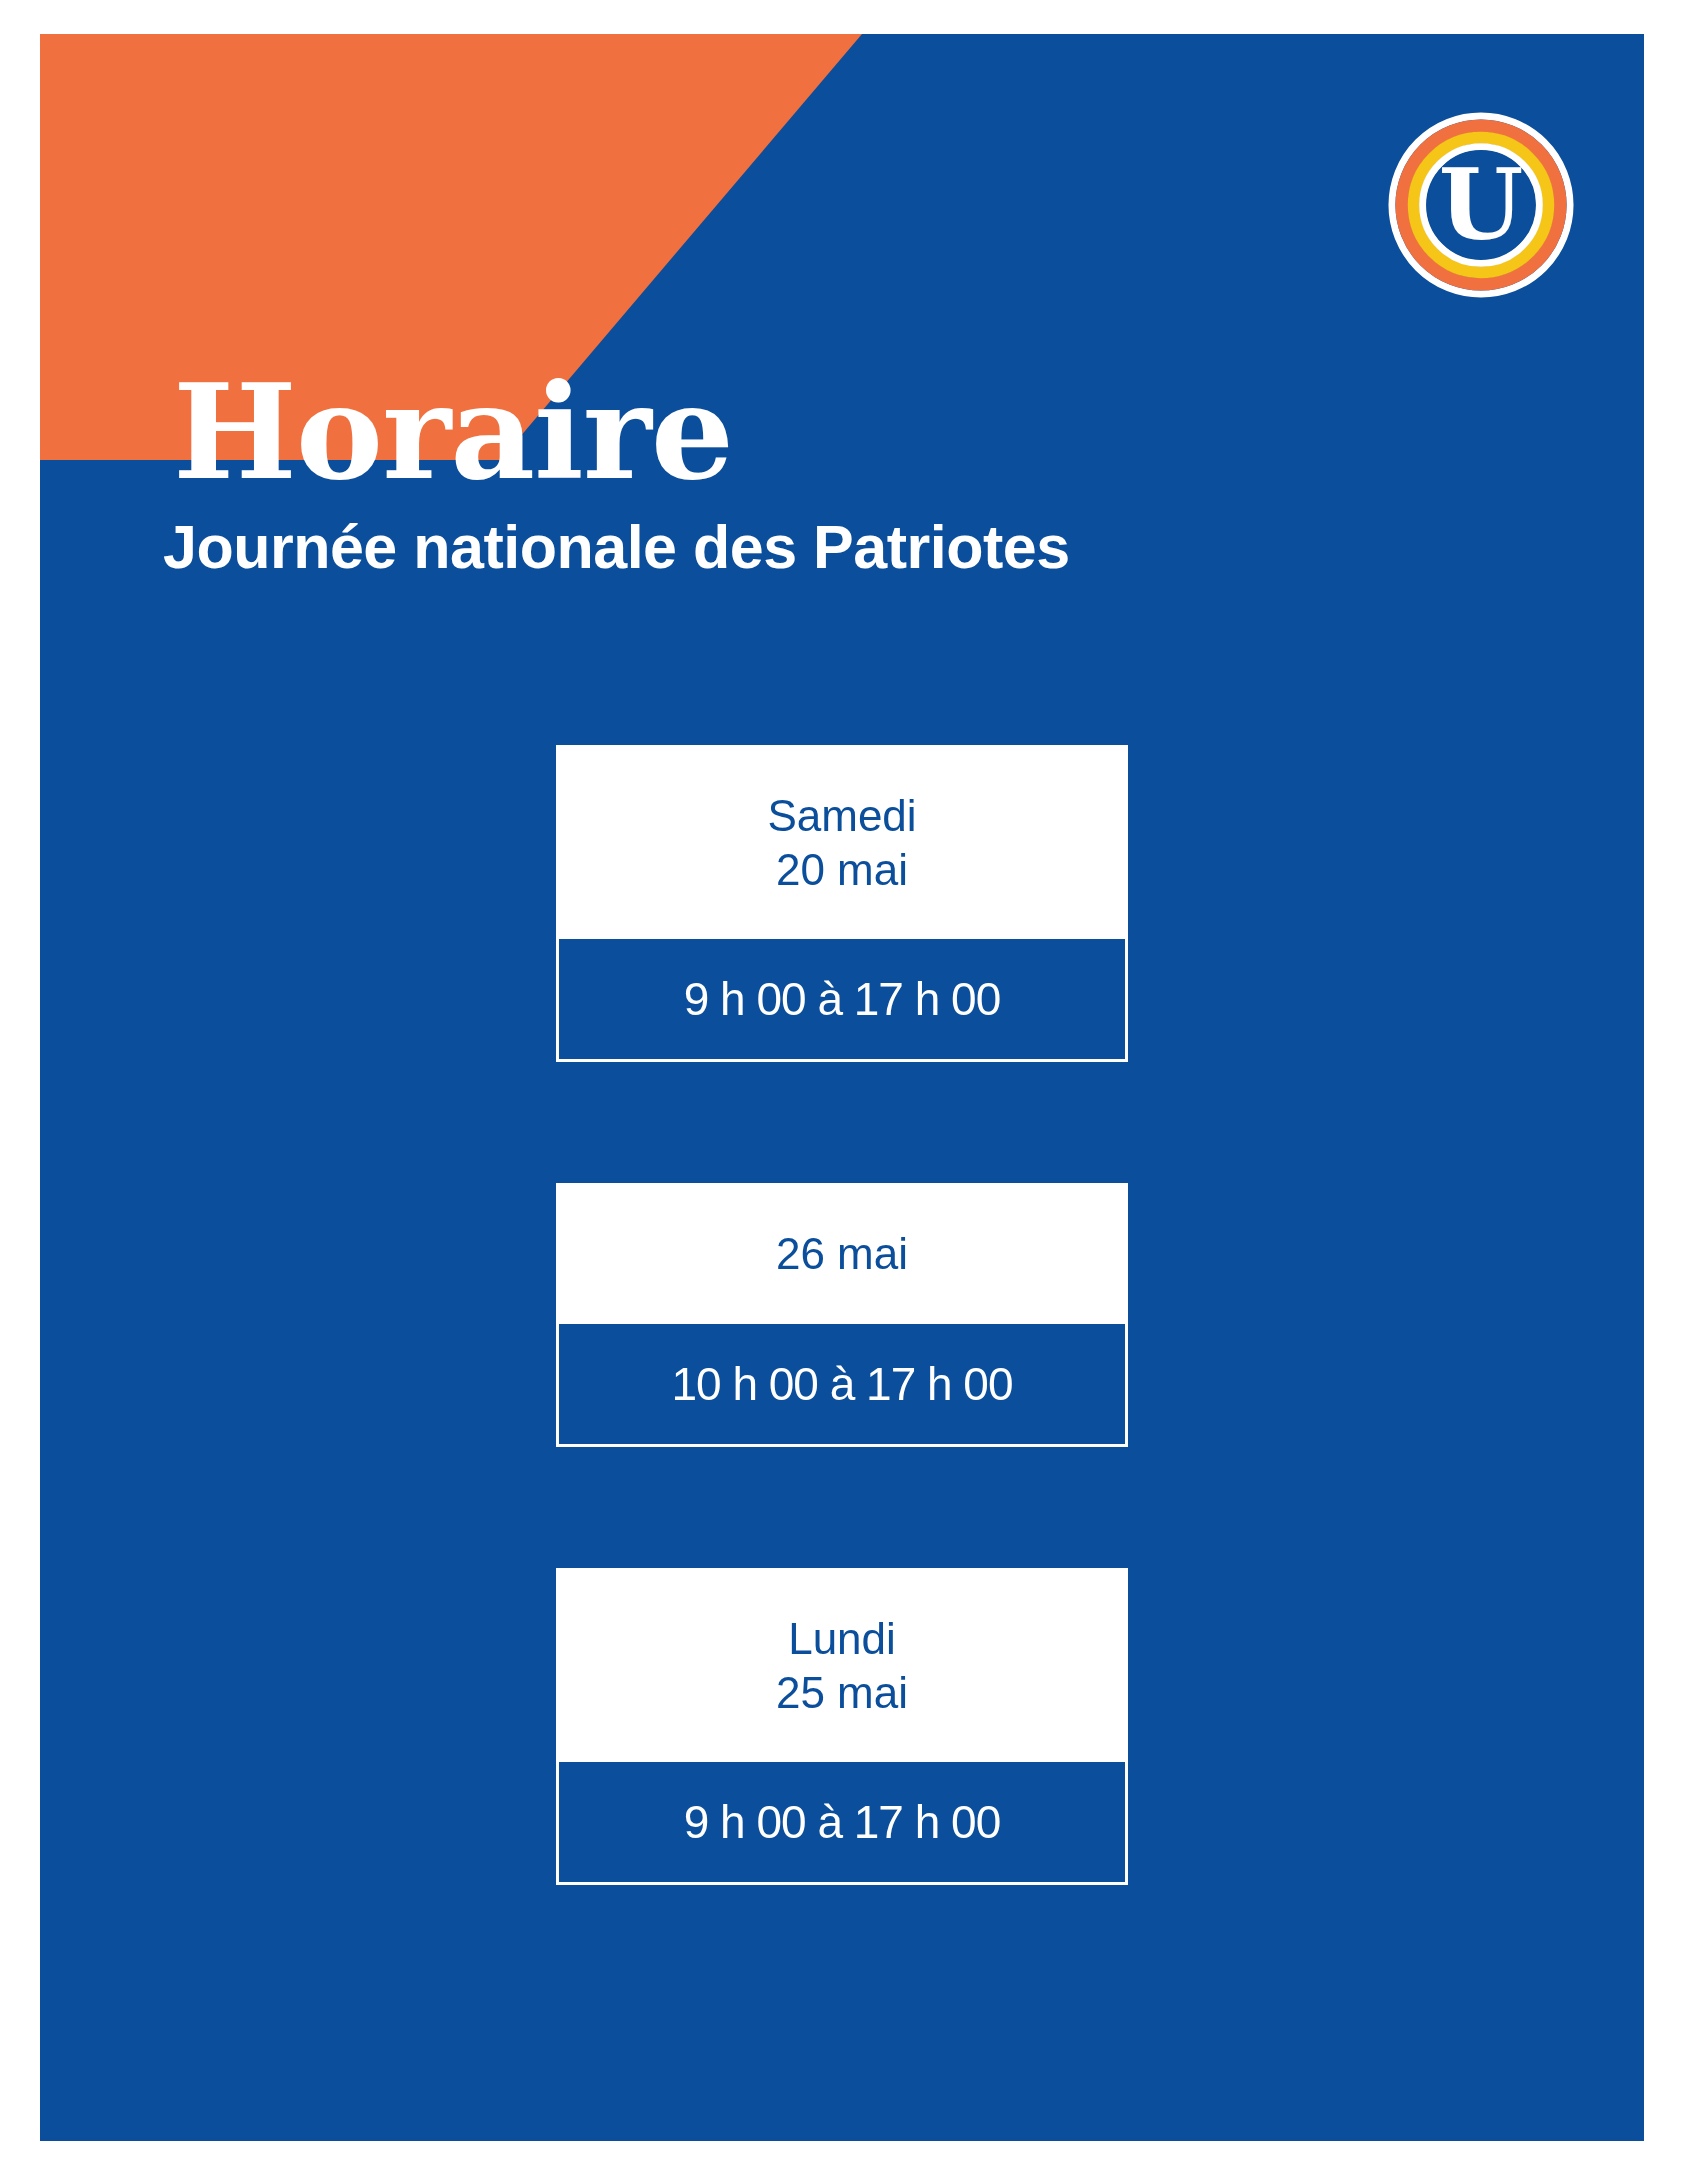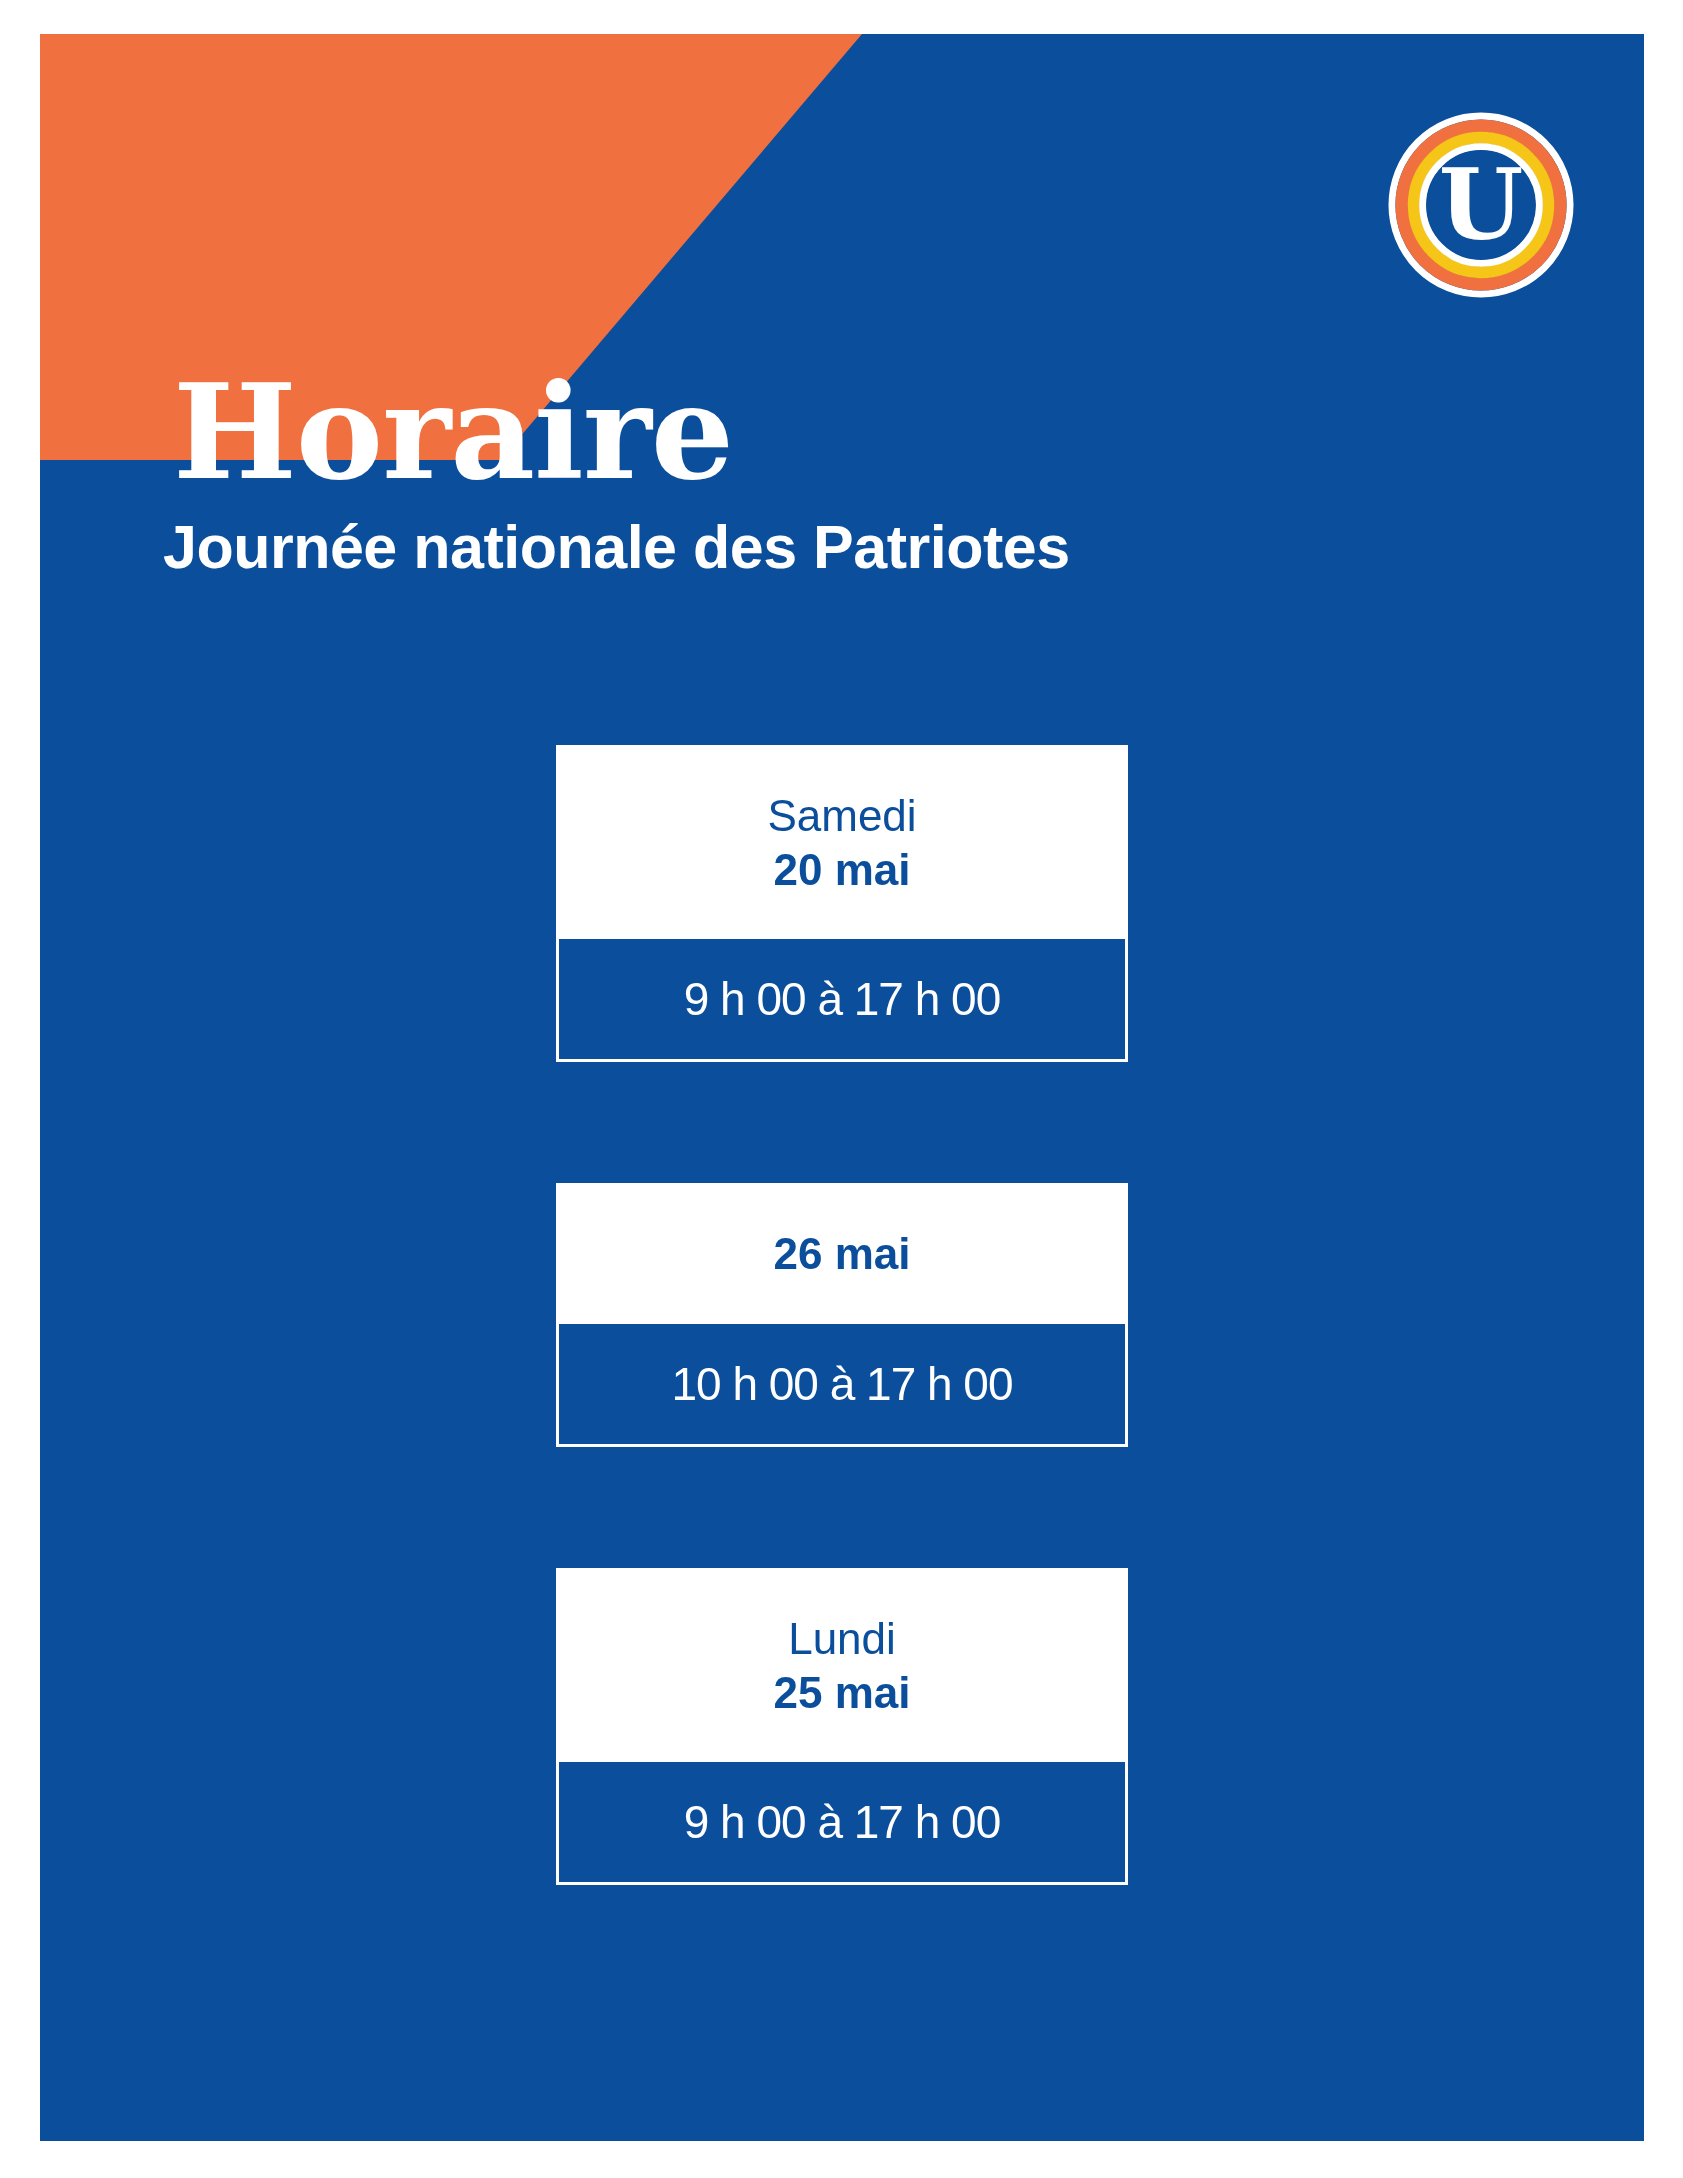--- a/index.html
+++ b/index.html
@@ -93,21 +93,21 @@
   .card-day .dayname {
     font-size: 44px;
     line-height: 1.22;
     font-weight: normal;
     display: block;
     text-align: center;
   }
   .card-day .daydate {
     font-size: 44px;
     line-height: 1.22;
-    font-weight: bold;
+    font-weight: normal;
     display: block;
   }
 
   .card-hours {
     background: #0b4e9b;
     color: #ffffff;
     border: 3px solid #ffffff;
     box-sizing: border-box;
     text-align: center;
     font-size: 46px;

